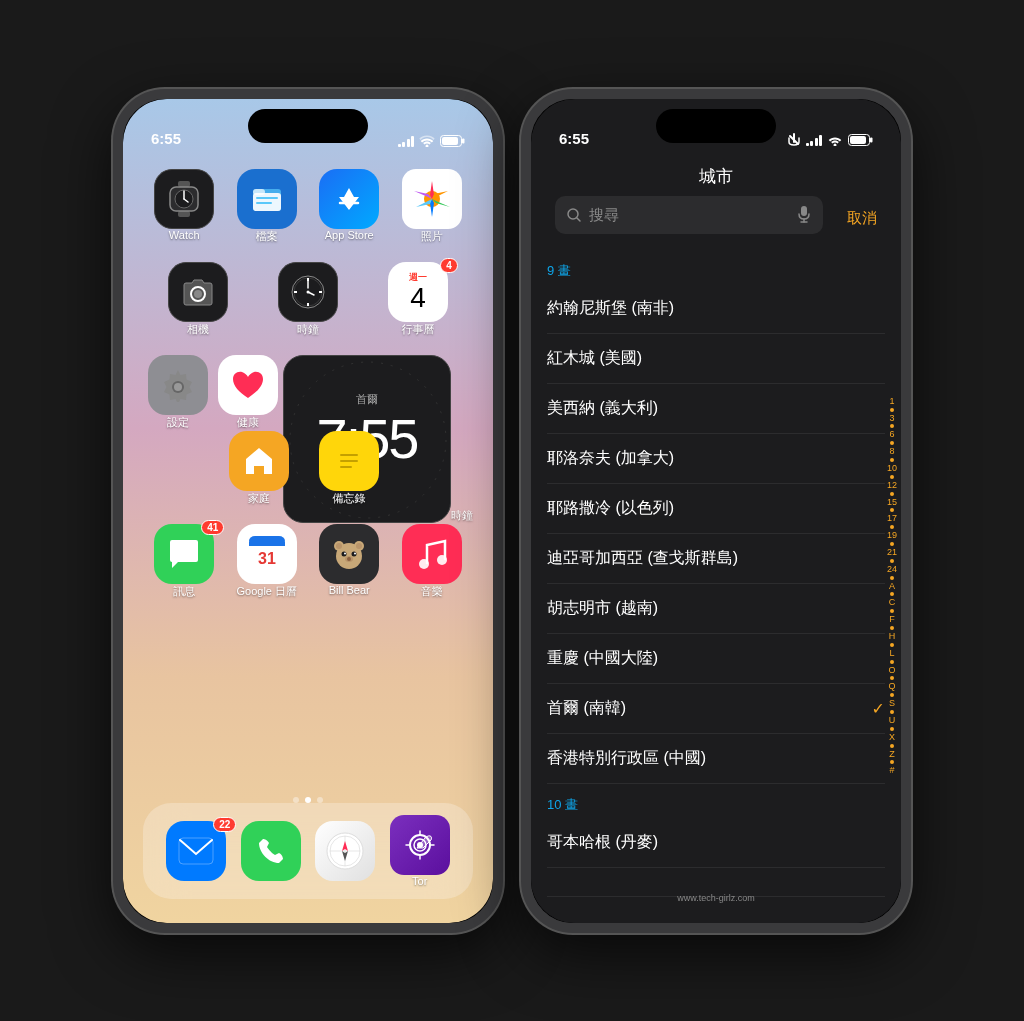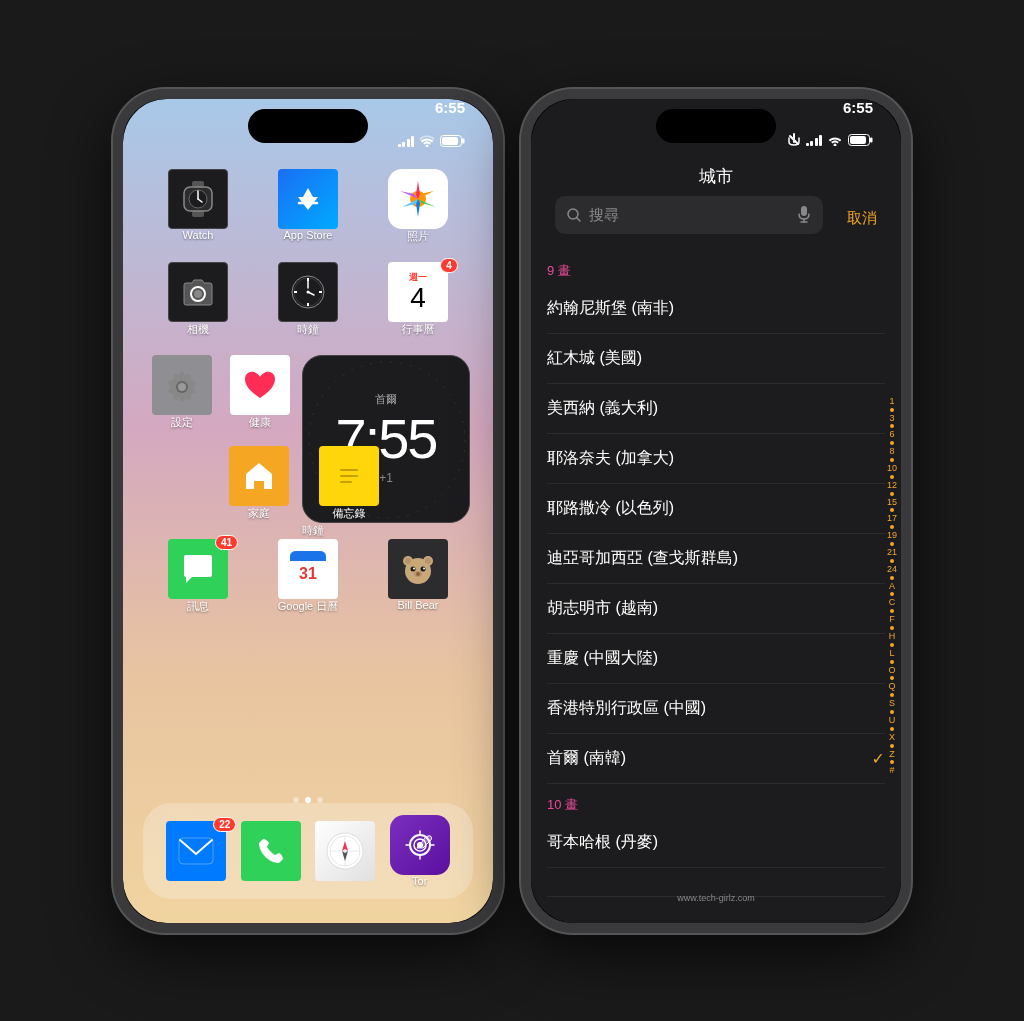--- a/index.html
+++ b/index.html
@@ -54,21 +54,20 @@
       right: 0;
       height: 54px;
       display: flex;
       align-items: flex-end;
       padding: 0 28px 6px;
       justify-content: space-between;
       z-index: 99;
       color: #fff;
       font-size: 13px;
       font-weight: 600;
-      flex-direction: column;
     }
     .status-time { font-size: 15px; font-weight: 700; }
     .status-icons { display: flex; align-items: center; gap: 5px; }
     .signal-bars { display: flex; align-items: flex-end; gap: 1.5px; height: 12px; }
     .signal-bar { width: 3px; background: #fff; border-radius: 1px; }
 
     
     .phone1 .phone-inner {
       background: linear-gradient(180deg, #a8c8e8 0%, #d4a8c0 40%, #e8c4a0 70%, #f0d4a0 100%);
     }
@@ -89,21 +88,21 @@
     .app-icon-wrap {
       display: flex;
       flex-direction: column;
       align-items: center;
       width: 72px;
       position: relative;
     }
     .app-icon {
       width: 60px;
       height: 60px;
-      border-radius: 4px;
+      border-radius: 18px;
       display: flex;
       align-items: center;
       justify-content: center;
       font-size: 28px;
       position: relative;
     }
     .app-label {
       font-size: 11px;
       color: #fff;
       text-align: center;
@@ -269,21 +268,21 @@
       display: flex;
     }
     .city-list-inner {
       flex: 1;
       overflow-y: auto;
       padding: 0 16px;
     }
     .city-list-inner::-webkit-scrollbar { display: none; }
 
     .section-header {
-      color: #ec4899;
+      color: #0ea5e9;
       font-size: 13px;
       padding: 12px 0 4px;
     }
     .city-item {
       border-bottom: 1px solid #2c2c2e;
       padding: 14px 0;
       color: #fff;
       font-size: 16px;
       display: flex;
       align-items: center;
@@ -391,20 +390,32 @@
             <svg width="32" height="36" viewBox="0 0 32 36" fill="none">
               <rect x="10" y="0" width="12" height="6" rx="2" fill="#555"></rect>
               <rect x="10" y="30" width="12" height="6" rx="2" fill="#555"></rect>
               <rect x="2" y="6" width="28" height="24" rx="6" fill="#2c2c2e" stroke="#888" stroke-width="1.5"></rect>
               <circle cx="16" cy="18" r="9" fill="#1c1c1e" stroke="#666" stroke-width="1"></circle>
               <line x1="16" y1="10" x2="16" y2="18" stroke="white" stroke-width="1.5" stroke-linecap="round"></line>
               <line x1="16" y1="18" x2="20" y2="21" stroke="white" stroke-width="1.5" stroke-linecap="round"></line>
             </svg>
           </div>
           <span class="app-label">Watch</span>
+        </div>
+        <div class="app-icon-wrap">
+          <div class="app-icon ic-files">
+            <svg width="36" height="36" viewBox="0 0 36 36" fill="none">
+              <rect x="4" y="8" width="28" height="22" rx="3" fill="#5ac8fa" opacity="0.7"></rect>
+              <rect x="4" y="12" width="28" height="18" rx="3" fill="white" opacity="0.9"></rect>
+              <rect x="4" y="8" width="12" height="6" rx="3" fill="white" opacity="0.7"></rect>
+              <rect x="7" y="16" width="22" height="2" rx="1" fill="#5ac8fa"></rect>
+              <rect x="7" y="21" width="16" height="2" rx="1" fill="#5ac8fa"></rect>
+            </svg>
+          </div>
+          <span class="app-label">檔案</span>
         </div>
         <div class="app-icon-wrap">
           <div class="app-icon ic-appstore">
             <svg width="34" height="34" viewBox="0 0 34 34" fill="none">
               <path d="M17 6 L22 15 L27 15 L17 28 L7 15 L12 15 Z" fill="white"></path>
               <path d="M8 21 L26 21" stroke="white" stroke-width="2.5" stroke-linecap="round"></path>
             </svg>
           </div>
           <span class="app-label">App Store</span>
         </div>
@@ -477,21 +488,21 @@
         </div>
         <div class="app-icon-wrap">
           <div class="app-icon ic-health">
             <svg width="38" height="38" viewBox="0 0 38 38" fill="none">
               <path d="M19 32 C10 26 4 20 4 13 C4 8 8 5 13 6 C16 7 18 9 19 11 C20 9 22 7 25 6 C30 5 34 8 34 13 C34 20 28 26 19 32Z" fill="#ff2d55"></path>
             </svg>
           </div>
           <span class="app-label">健康</span>
         </div>
 
-        <div style="display:flex;flex-direction:column;align-items:flex-start;">
+        <div style="display:flex;align-items:flex-end;">
           <div class="clock-widget">
 
             <svg style="position:absolute;top:0;left:0;" width="168" height="168" viewBox="0 0 168 168">
               <circle cx="84" cy="84" r="78" fill="none" stroke="#333" stroke-width="1" stroke-dasharray="2 8" stroke-dashoffset="0"></circle>
             </svg>
             <div class="clock-widget-city">首爾</div>
             <div class="clock-widget-time">7:55</div>
             <div class="clock-widget-offset">+1</div>
           </div>
           <span class="app-label">時鐘</span>
@@ -555,20 +566,30 @@
               <circle cx="14" cy="19" r="2.5" fill="#1c1c1e"></circle>
               <circle cx="24" cy="19" r="2.5" fill="#1c1c1e"></circle>
               <ellipse cx="19" cy="24" rx="4" ry="3" fill="#b8946a"></ellipse>
               <circle cx="19" cy="24" r="2" fill="#8b6040"></circle>
 
               <circle cx="15" cy="18.5" r="1" fill="white"></circle>
               <circle cx="25" cy="18.5" r="1" fill="white"></circle>
             </svg>
           </div>
           <span class="app-label">Bill Bear</span>
+        </div>
+        <div class="app-icon-wrap">
+          <div class="app-icon ic-music">
+            <svg width="30" height="34" viewBox="0 0 30 34" fill="none">
+              <path d="M10 26 L10 8 L28 4 L28 22" stroke="white" stroke-width="2.5" stroke-linecap="round"></path>
+              <circle cx="7" cy="27" r="5" fill="white" opacity="0.9"></circle>
+              <circle cx="25" cy="23" r="5" fill="white" opacity="0.9"></circle>
+            </svg>
+          </div>
+          <span class="app-label">音樂</span>
         </div>
       </div>
     </div>
 
     <div class="page-dots">
       <div class="page-dot"></div>
       <div class="page-dot active"></div>
       <div class="page-dot"></div>
     </div>
 
@@ -692,27 +713,27 @@
           </div>
           <div class="city-item">
             <span>迪亞哥加西亞 (查戈斯群島)</span>
           </div>
           <div class="city-item">
             <span>胡志明市 (越南)</span>
           </div>
           <div class="city-item">
             <span>重慶 (中國大陸)</span>
           </div>
-          <div class="city-item">
-            <span>香港特別行政區 (中國)</span>
-          </div>
           <div class="city-item selected">
             <span>首爾 (南韓)</span>
             <span class="check-mark">✓</span>
           </div>
+          <div class="city-item">
+            <span>香港特別行政區 (中國)</span>
+          </div>
 
           <div class="section-header">10 畫</div>
 
           <div class="city-item">
             <span>哥本哈根 (丹麥)</span>
           </div>
           <div class="city-item">
             
           </div>
 

